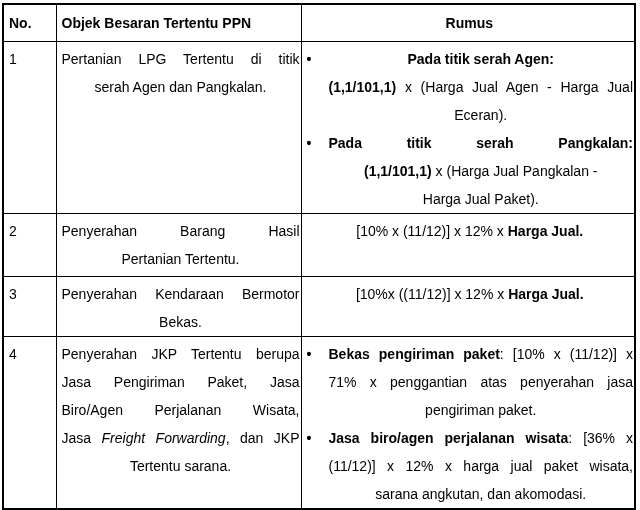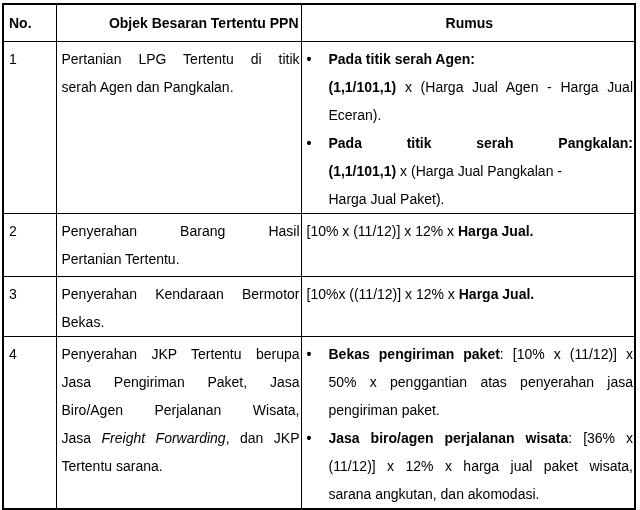--- a/index.html
+++ b/index.html
@@ -36,36 +36,36 @@
   }
   col.c-no { width: 53px; }
   col.c-objek { width: 245px; }
   th {
     font-weight: bold;
     vertical-align: middle;
     padding: 2px 2px 2px 5px;
     background: #ffffff;
   }
   th.h-no { text-align: left; }
-  th.h-objek { text-align: right; }
+  th.h-objek { text-align: left; }
   th.h-rumus { text-align: center; }
   tr.hdr { height: 37px; }
   td {
     vertical-align: top;
     padding: 3px 1px 0 5px;
     line-height: 28px;
     background: #ffffff;
   }
   td.cno { padding-left: 5px; }
   .ln {
     line-height: 28px;
     height: 28px;
     overflow: hidden;
     white-space: nowrap;
-    text-align: left;
+    text-align: center;
   }
   .ln.j {
     white-space: normal;
     text-align: justify;
     text-align-last: justify;
   }
   .item {
     display: flex;
     align-items: flex-start;
   }
@@ -152,21 +152,21 @@
             <div class="ln j"><span>Jasa Pengiriman Paket, Jasa</span></div>
             <div class="ln j"><span>Biro/Agen Perjalanan Wisata,</span></div>
             <div class="ln j"><span>Jasa </span><i>Freight Forwarding</i><span>, dan JKP</span></div>
             <div class="ln"><span>Tertentu sarana.</span></div>
           </td>
           <td>
             <div class="item">
               <span class="marker">•</span>
               <div class="content">
                 <div class="ln j"><b>Bekas pengiriman paket</b><span>: [10% x (11/12)] x</span></div>
-                <div class="ln j"><span>50% x penggantian atas penyerahan jasa</span></div>
+                <div class="ln j"><span>71% x penggantian atas penyerahan jasa</span></div>
                 <div class="ln"><span>pengiriman paket.</span></div>
               </div>
             </div>
             <div class="item">
               <span class="marker">•</span>
               <div class="content">
                 <div class="ln j"><b>Jasa biro/agen perjalanan wisata</b><span>: [36% x</span></div>
                 <div class="ln j"><span>(11/12)] x 12% x harga jual paket wisata,</span></div>
                 <div class="ln"><span>sarana angkutan, dan akomodasi.</span></div>
               </div>

